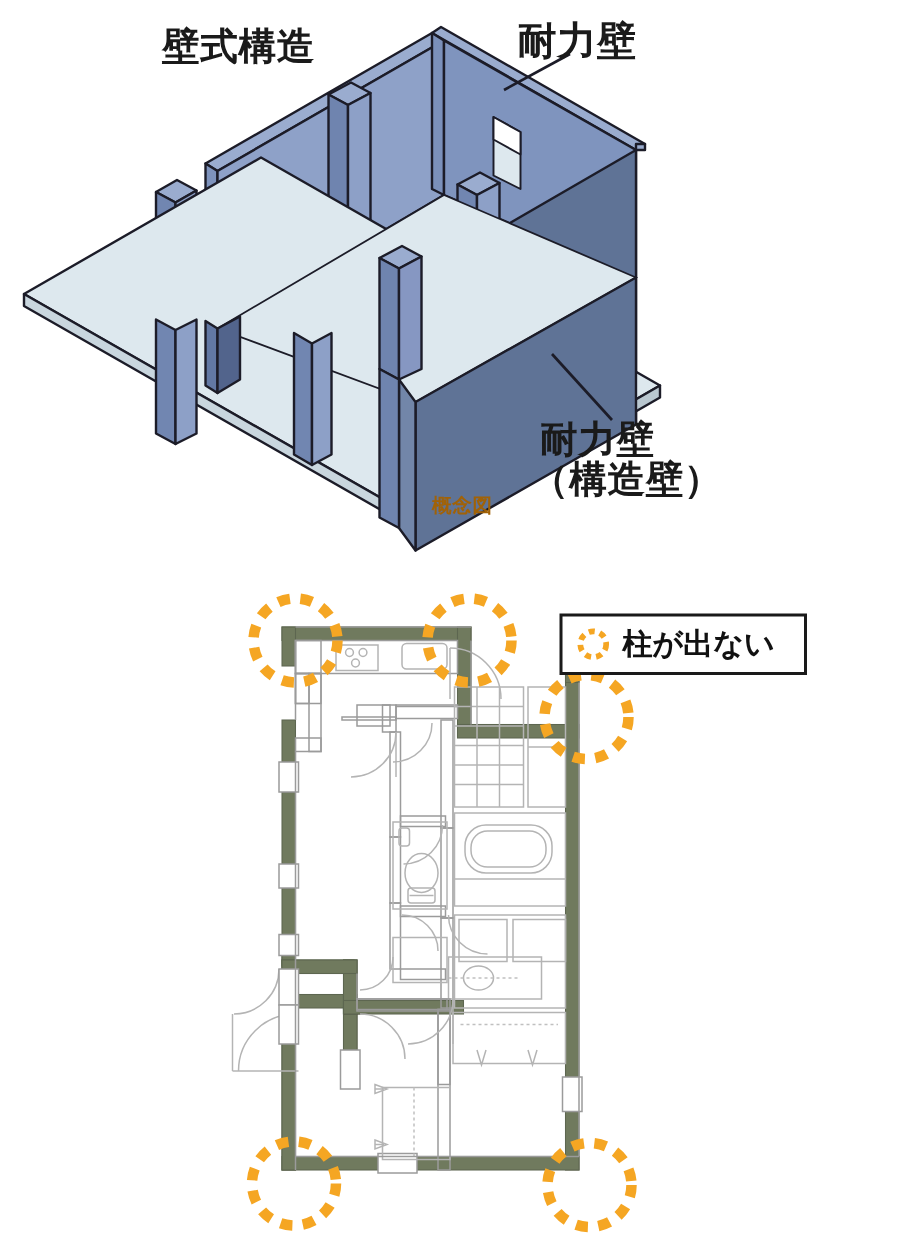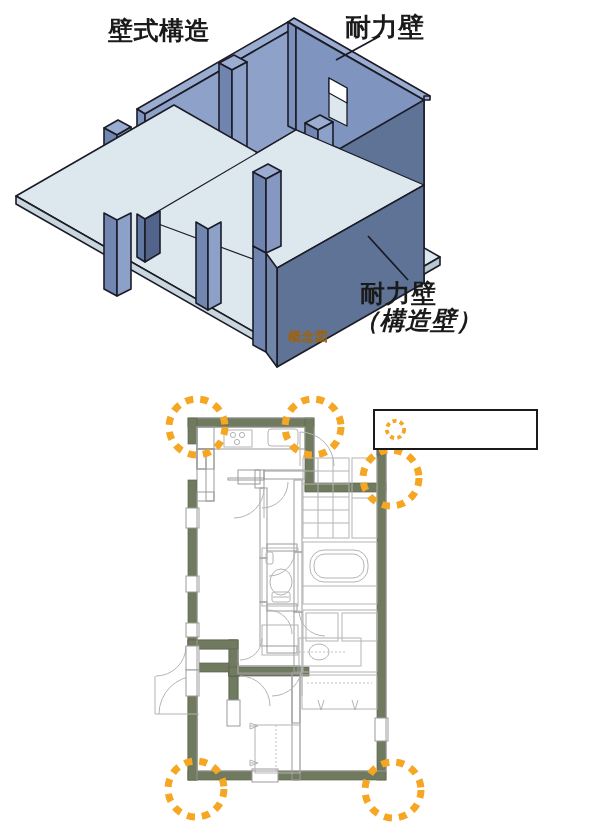--- a/index.html
+++ b/index.html
@@ -10,21 +10,21 @@
 
   
   #iso-section{position:absolute;left:0;top:0;width:600px;height:370px;}
   #iso-svg{position:absolute;left:0;top:0;}
 
   .lbl{position:absolute;color:#1a1a1a;font-weight:bold;white-space:nowrap;
        letter-spacing:.5px;}
   #label-wall-structure{left:108px;top:14px;font-size:25px;}
   #label-bearing-wall-top{left:345px;top:10px;font-size:26px;}
   #label-bearing-wall-bottom{left:360px;top:280px;font-size:25px;line-height:1.08;}
-  #label-bearing-wall-bottom .l2{display:block;margin-left:-6px;font-style:italic;}
+  #label-bearing-wall-bottom .l2{display:block;margin-left:-6px;}
   #label-concept{left:288px;top:328px;font-size:13px;font-weight:bold;color:#a16207;}
 
   
   #plan-section{position:absolute;left:0;top:370px;width:600px;height:458px;}
   #plan-svg{position:absolute;left:0;top:0;}
 
   
   #legend-box{position:absolute;left:373px;top:409px;width:165px;height:41px;
       border:2px solid #1a1a1a;background:#fff;box-sizing:border-box;
       display:flex;align-items:center;padding-left:9px;}
@@ -347,16 +347,17 @@
         <circle class="ring" cx="391" cy="108" r="28"></circle>
         <circle class="ring" cx="196" cy="419" r="28"></circle>
         <circle class="ring" cx="393" cy="420" r="28"></circle>
       </g>
     </svg>
 
     <div id="legend-box" style="top:39px;">
       <svg class="legend-ring" viewBox="0 0 24 24">
         <circle cx="12" cy="12" r="9" fill="none" stroke="#f5a623" stroke-width="4" stroke-dasharray="4.2 3.6"></circle>
       </svg>
+      <span id="legend-text">柱が出ない</span>
     </div>
   </div>
 
 </div>
 
 </body></html>

